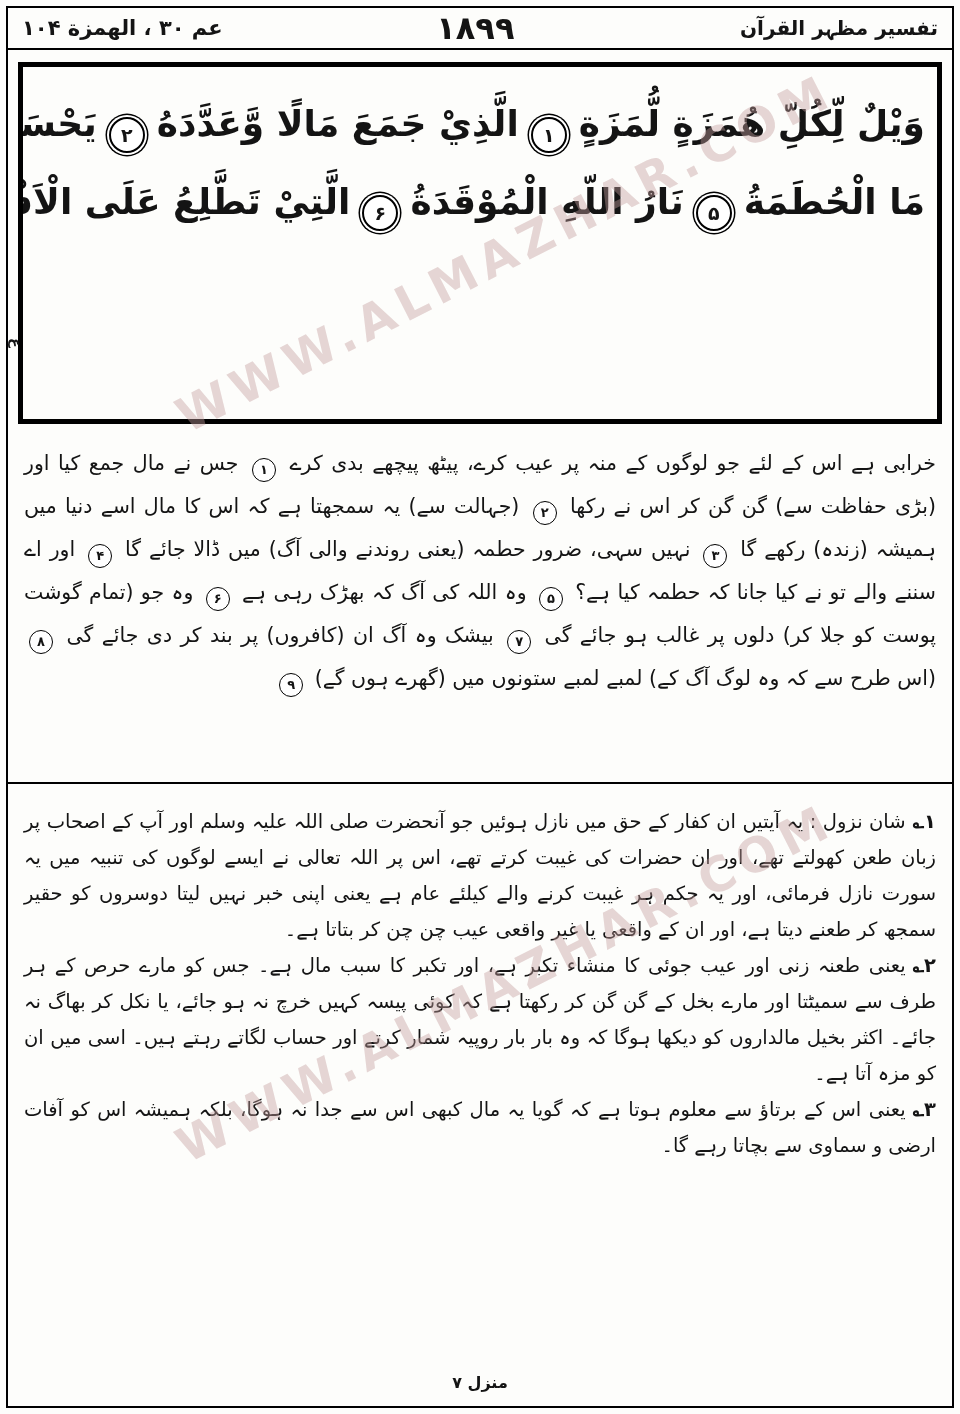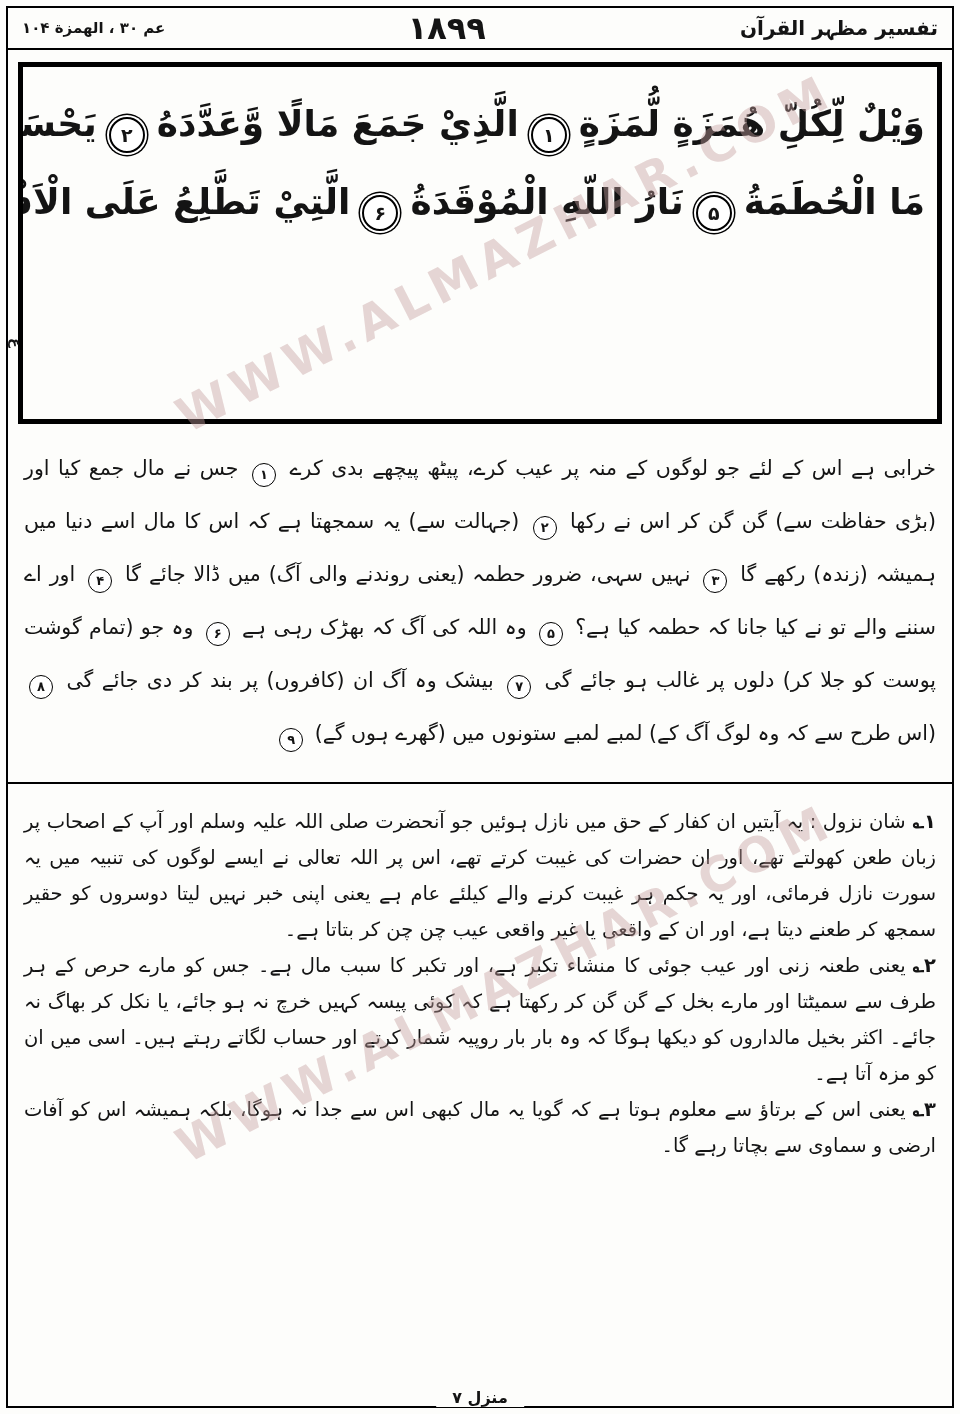--- a/index.html
+++ b/index.html
@@ -24,21 +24,21 @@
   }
   
   .header {
     display:flex; justify-content:space-between; align-items:center;
     height:42px; padding:2px 14px;
     border-bottom:2px solid #000;
     font-weight:bold;
   }
   .h-book { font-size:20px;margin-left:12px; }
   .h-page { font-size:32px; letter-spacing:2px; }
-  .h-ref  { font-size:15px; }
+  .h-ref  { font-size:21px; }
   
   .quran-box {
     margin:12px 10px 8px;
     height:362px;
     border:5px solid #000;
     padding:18px 12px 22px;
     overflow:hidden;
     background:#fdfdfb;
   }
   .quran-line {
@@ -57,21 +57,21 @@
     box-shadow:0 0 0 2px #fff, 0 0 0 3.5px #000;
     font-size:19px; font-weight:bold;
     margin:0 12px; vertical-align:-6px;
     background:#fff;
   }
   .ruku-marker { font-size:18px; vertical-align:super; margin-right:8px; font-weight:bold; }
   
   .translation {
     height:352px; overflow:hidden;
     padding:10px 16px 4px;
-    font-size:20.5px; line-height:53px;
+    font-size:20.5px; line-height:43px;
     text-align:justify;
     border-bottom:2.5px solid #000;
   }
   .t-ayah {
     display:inline-flex; align-items:center; justify-content:center;
     width:24px; height:24px;
     border:1.5px solid #000; border-radius:50%;
     font-size:13px; font-weight:bold;
     margin:0 5px; vertical-align:-4px;
     background:#fff;
@@ -80,21 +80,21 @@
   .commentary {
     height:575px; overflow:hidden;
     padding:20px 16px 4px;
     font-size:19.5px; line-height:36px;
     text-align:justify;
   }
   .commentary p { margin:0; }
   .note-marker { font-weight:bold; margin-left:7px; }
   
   .footer {
-    position:absolute; bottom:7px; left:50%;
+    position:absolute; bottom:22px; left:50%;
     transform:translateX(-50%);
     background:#fdfdfb; padding:0 16px;
     font-size:16px; font-weight:bold;
     z-index:4;
   }
   
   .margin-note {
     position:absolute; left:8px; top:338px;
     writing-mode:vertical-rl;
     font-size:14px; font-weight:bold;

